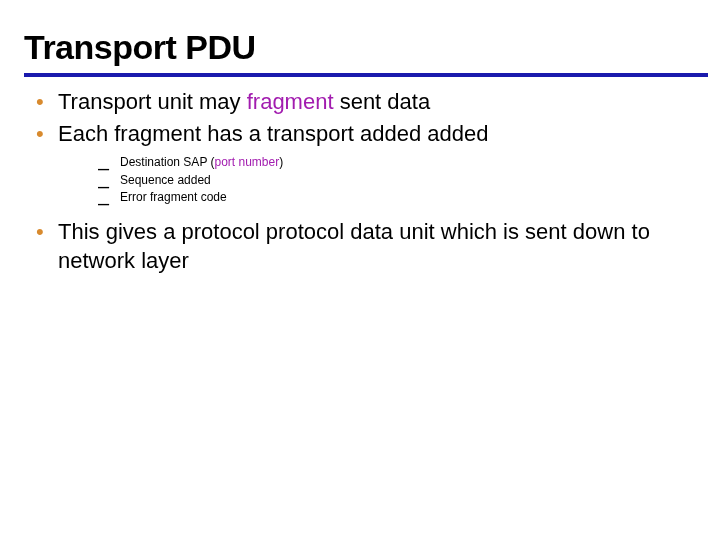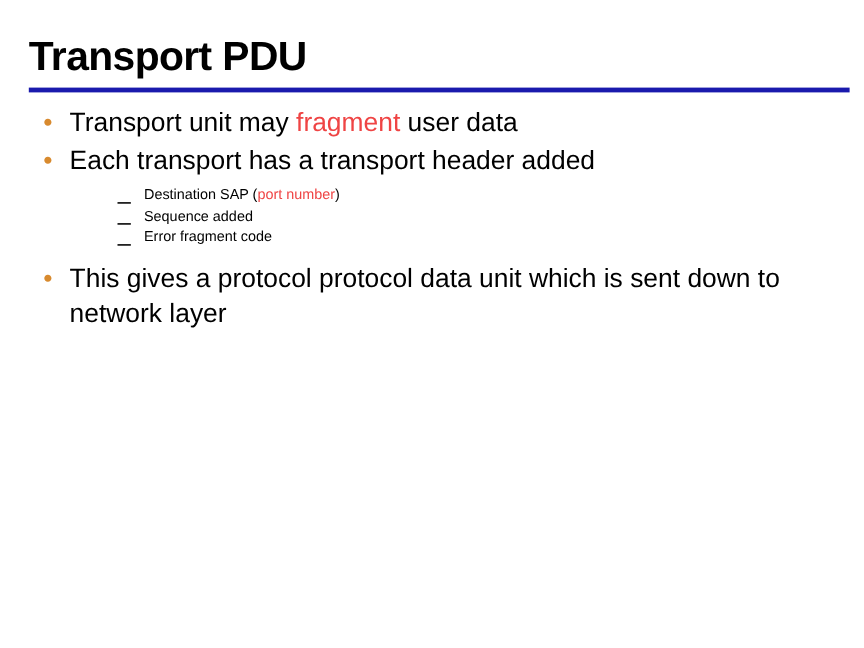--- a/index.html
+++ b/index.html
@@ -59,34 +59,34 @@
   }
   ul.dashes > li::before {
     content: "–";
     position: absolute;
     left: 40px;
     top: 0;
     color: #000;
     font-size: 20px;
     line-height: 1.45;
   }
-  .orange { color: #ef4444; text-align: right; }
+  .orange { color: #a21caf; text-align: right; }
 </style>
 </head>
 <body>
 
 <div class="slide">
   <h1 class="title">Transport PDU</h1>
 
   <ul class="bullets">
     <li>
-      <span>Transport unit may </span><span class="orange">fragment</span><span> user data</span>
+      <span>Transport unit may </span><span class="orange">fragment</span><span> sent data</span>
     </li>
     <li>
-      <span>Each transport has a transport header added</span>
+      <span>Each fragment has a transport added added</span>
       <ul class="dashes">
         <li>
           <span>Destination SAP (</span><span class="orange">port number</span><span>)</span>
         </li>
         <li>
           <span>Sequence added</span>
         </li>
         <li>
           <span>Error fragment code</span>
         </li>

